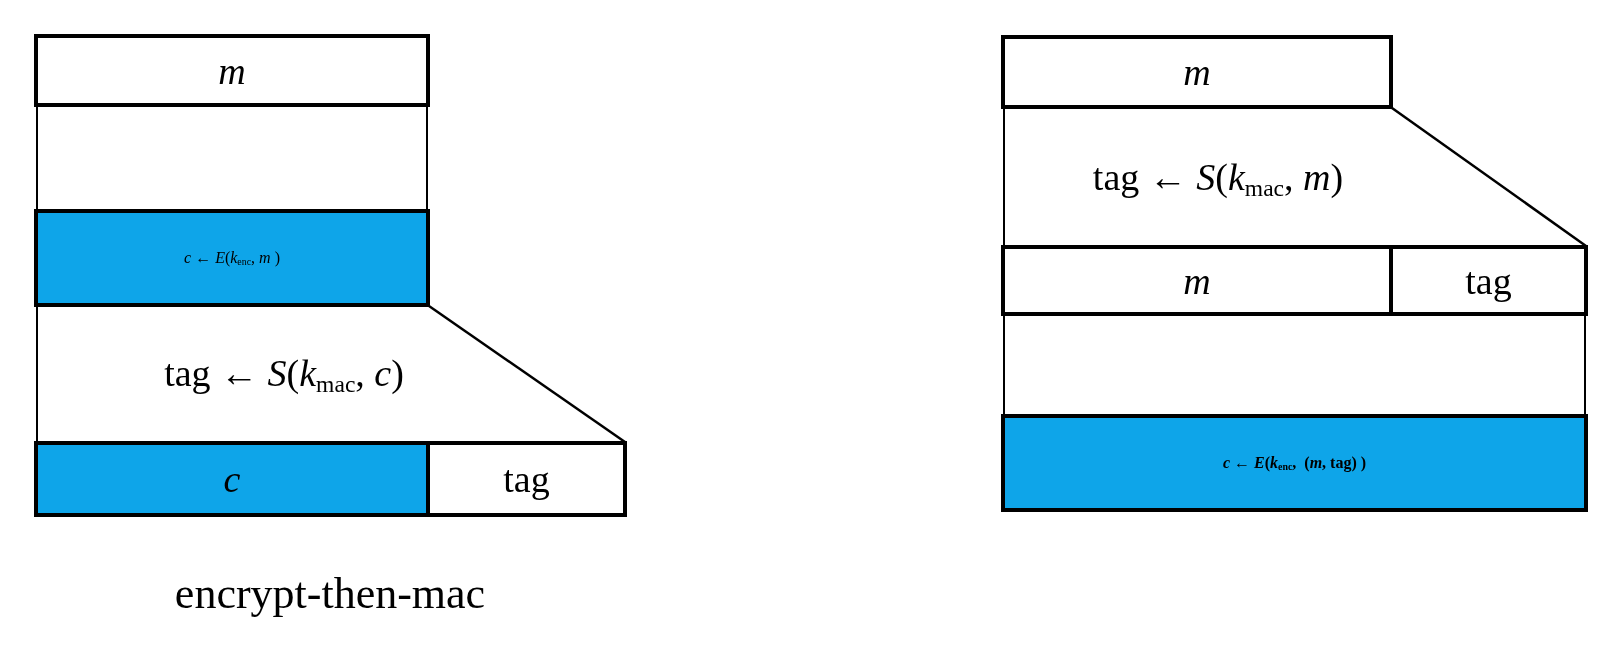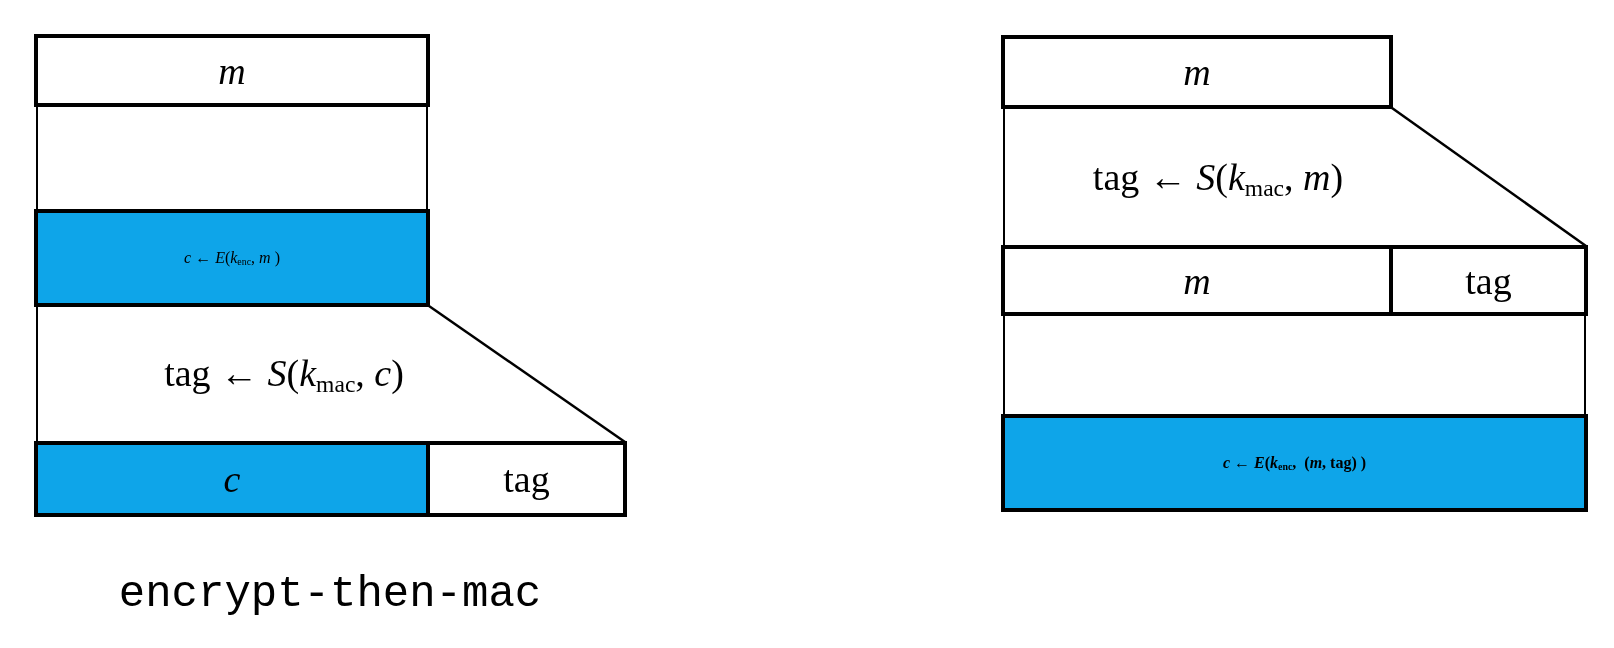--- a/index.html
+++ b/index.html
@@ -45,21 +45,20 @@
   .seg-sub {
     font-style: normal;
     font-size: 0.62em;
     vertical-align: -0.25em;
   }
   .caption {
     position: absolute;
     text-align: center;
     font-size: 44px;
     line-height: 52px;
-    font-family: Liberation Mono, monospace;
   }
   .overlay {
     position: absolute;
     left: 0;
     top: 0;
     pointer-events: none;
   }
 </style>
 </head>
 <body>

